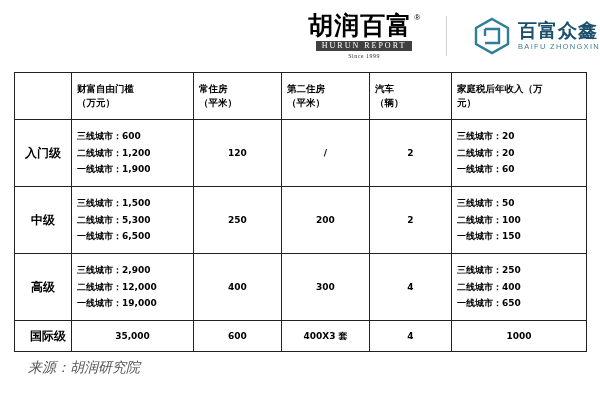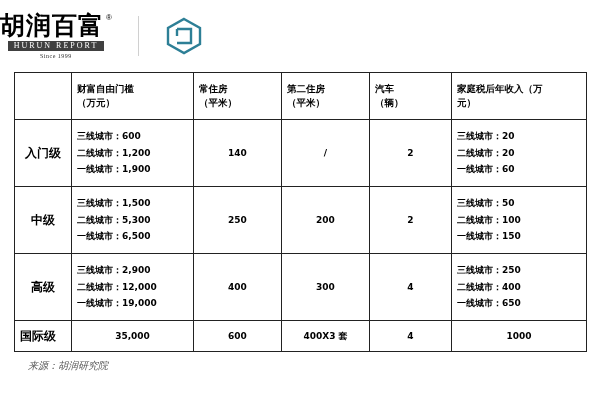--- a/index.html
+++ b/index.html
@@ -19,21 +19,21 @@
     width: 600px;
     height: 400px;
     box-sizing: border-box;
   }
 
   
   .header {
     height: 72px;
     display: flex;
     align-items: center;
-    justify-content: flex-start;
+    justify-content: flex-end;
     gap: 26px;
     box-sizing: border-box;
   }
   .logo-hurun {
     display: flex;
     flex-direction: column;
     align-items: center;
     line-height: 1;
   }
   .logo-hurun-top {
@@ -145,31 +145,31 @@
     text-align: center;
   }
   .row-intro td, .row-mid td, .row-high td {
     height: 58px;
   }
   .row-intl td {
     height: 22px;
     text-align: center;
   }
   .row-intl td.tier-cell {
-    text-align: left;
+    text-align: right;
   }
   .hdr-sub {
     display: block;
   }
 
   
   .source {
     margin-top: 7px;
     padding-left: 14px;
-    font-size: 10px;
+    font-size: 14px;
     color: #555;
     font-family: "DejaVu Sans", sans-serif;
     font-style: italic;
   }
 </style>
 </head>
 <body>
 
 <div class="page">
 
@@ -186,20 +186,24 @@
 
     <div class="logo-divider"></div>
 
     <div class="logo-baifu">
       <div class="logo-baifu-mark">
         <svg width="38" height="38" viewBox="0 0 38 38" xmlns="http://www.w3.org/2000/svg">
           <polygon points="19,2 35,11 35,27 19,36 3,27 3,11" fill="none" stroke="#2d7f96" stroke-width="2.4"></polygon>
           <polyline points="12,12 26,12 26,26 12,26" fill="none" stroke="#2d7f96" stroke-width="2.4"></polyline>
           <line x1="12" y1="12" x2="12" y2="19" stroke="#2d7f96" stroke-width="2.4"></line>
         </svg>
+      </div>
+      <div class="logo-baifu-text">
+        <span class="logo-baifu-cn">百富众鑫</span>
+        <span class="logo-baifu-en">BAIFU ZHONGXIN</span>
       </div>
     </div>
   </div>
 
   <div class="table-wrap">
     <table class="grid">
       <colgroup>
         <col style="width:57px">
         <col style="width:122px">
         <col style="width:88px">
@@ -236,21 +240,21 @@
 
       <tbody>
 
         <tr class="row-intro">
           <td class="tier-cell">入门级</td>
           <td class="multi">
             <div>三线城市：600</div>
             <div>二线城市：1,200</div>
             <div>一线城市：1,900</div>
           </td>
-          <td class="center">140</td>
+          <td class="center">120</td>
           <td class="center">/</td>
           <td class="center">2</td>
           <td class="multi">
             <div>三线城市：20</div>
             <div>二线城市：20</div>
             <div>一线城市：60</div>
           </td>
         </tr>
 
         <tr class="row-mid">

